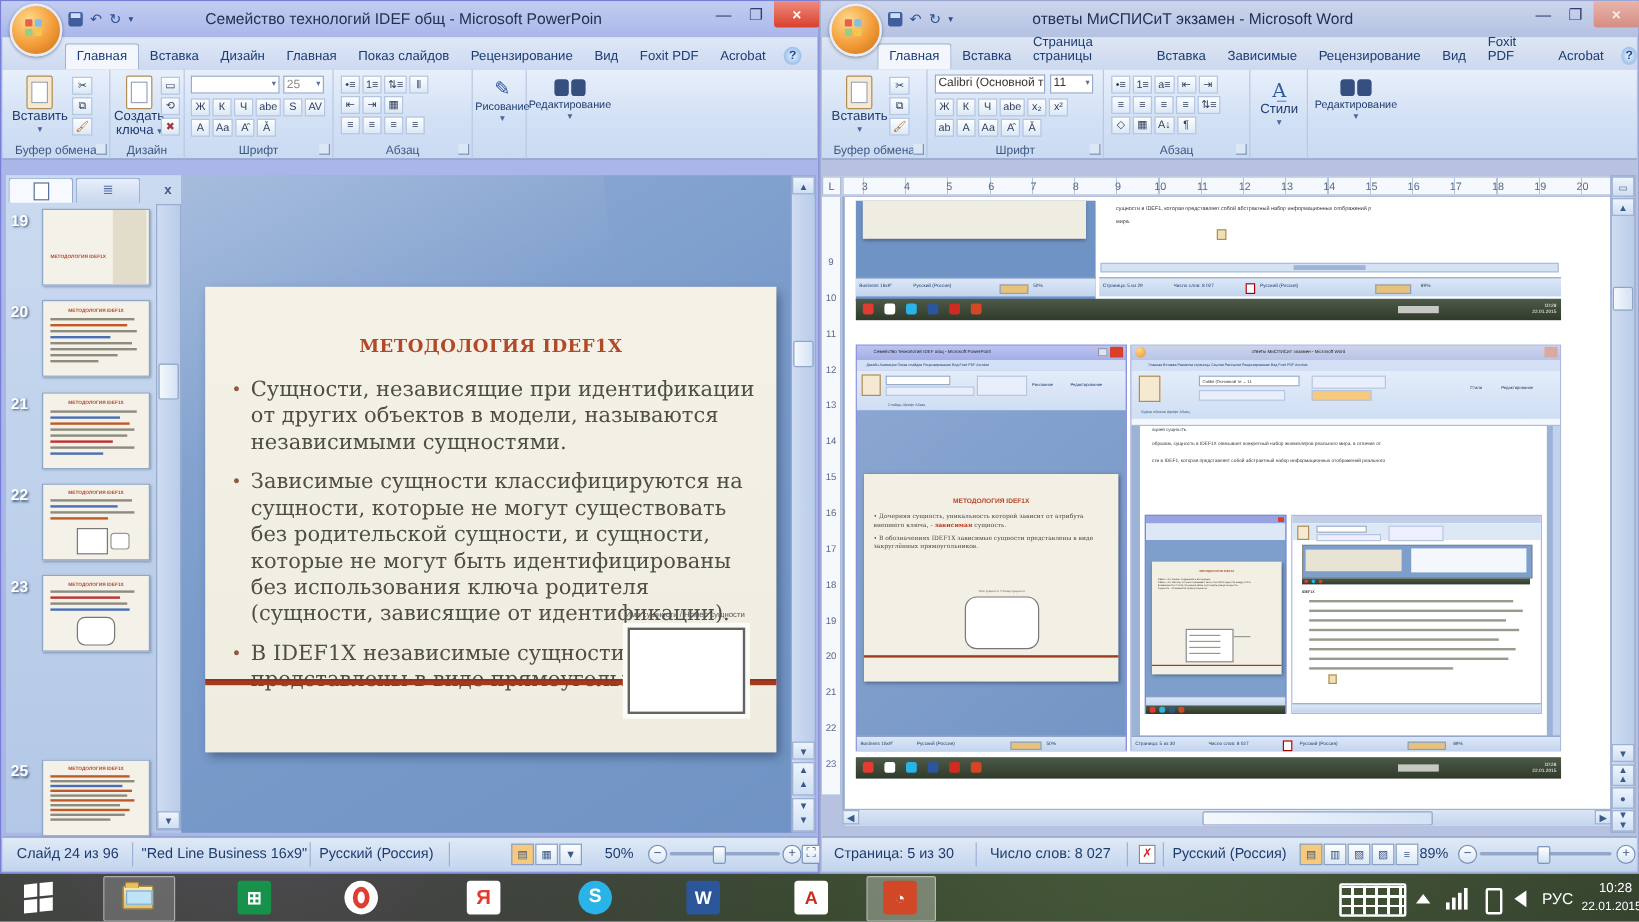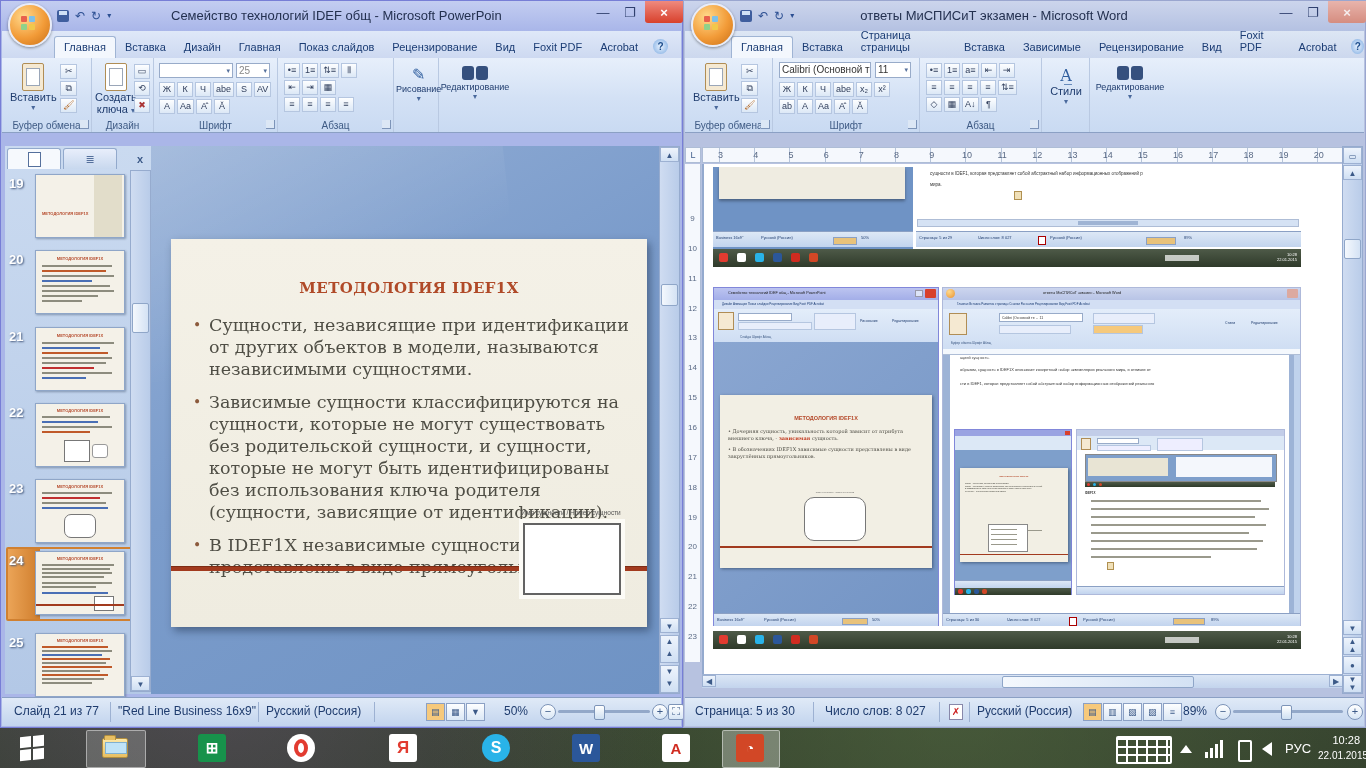--- a/index.html
+++ b/index.html
@@ -309,36 +309,20 @@
         <span class="th-num">23</span>
         <div class="th-box">
           <div class="mthead" style="top:4px">МЕТОДОЛОГИЯ IDEF1X</div>
           <div class="tl" style="left:6px;top:12px;width:70px"></div>
             <div class="tl r" style="left:6px;top:17px;width:58px"></div>
           <div class="tl" style="left:6px;top:22px;width:64px"></div>
             <div class="tl b" style="left:6px;top:27px;width:66px"></div>
           <div class="abs" style="left:28px;top:34px;width:30px;height:22px;background:#fff;border:1px solid #777;border-radius:7px"></div>
         </div>
       </div>
-      <div class="thumbrow sel" style="top:405px">
-        <div class="selwrap"></div>
-        <span class="th-num">24</span>
-        <div class="th-box">
-          <div class="mthead" style="top:4px">МЕТОДОЛОГИЯ IDEF1X</div>
-          <div class="tl" style="left:6px;top:12px;width:72px"></div>
-            <div class="tl" style="left:6px;top:16px;width:68px"></div>
-          <div class="tl" style="left:6px;top:20px;width:70px"></div>
-            <div class="tl" style="left:6px;top:24px;width:62px"></div>
-          <div class="tl" style="left:6px;top:30px;width:70px"></div>
-            <div class="tl" style="left:6px;top:34px;width:54px"></div>
-          <div class="tl b" style="left:6px;top:40px;width:66px"></div>
-          <div class="abs" style="left:58px;top:44px;width:18px;height:13px;background:#fff;border:1px solid #777"></div>
-          <div class="mredline" style="top:52px"></div>
-        </div>
-      </div>
       <div class="thumbrow" style="top:487px">
         <span class="th-num">25</span>
         <div class="th-box">
           <div class="mthead" style="top:4px">МЕТОДОЛОГИЯ IDEF1X</div>
           <div class="tl o" style="left:6px;top:12px;width:66px"></div>
             <div class="tl" style="left:6px;top:16px;width:70px"></div>
           <div class="tl b" style="left:6px;top:20px;width:60px"></div>
             <div class="tl o" style="left:6px;top:24px;width:68px"></div>
           <div class="tl" style="left:6px;top:28px;width:64px"></div>
             <div class="tl o" style="left:6px;top:32px;width:70px"></div>
@@ -371,21 +355,21 @@
 
     <div class="vscroll" style="right:2px;top:145px;bottom:33px">
       <div class="sarrow" style="top:0">▲</div>
       <div class="sthumb" style="top:137px;height:20px"></div>
       <div class="sarrow" style="bottom:60px">▼</div>
       <div class="sarrow" style="bottom:30px;height:28px;line-height:12px">▲<br>▲</div>
       <div class="sarrow" style="bottom:0;height:28px;line-height:12px">▼<br>▼</div>
     </div>
 
     <div class="statusbar">
-      <span class="sseg nw" style="left:12px;width:92px">Слайд 21 из 77</span>
+      <span class="sseg nw" style="left:12px;width:92px">Слайд 24 из 96</span>
       <span class="ssep" style="left:108px"></span>
       <span class="sseg nw" style="left:116px;width:140px">"Red Line Business 16x9"</span>
       <span class="ssep" style="left:256px"></span>
       <span class="sseg nw" style="left:264px;width:104px">Русский (Россия)</span>
       <span class="ssep" style="left:372px"></span>
       <div class="viewbox" style="left:424px">
         <i class="on">▤</i>
         <i>▦</i>
         <i>▼</i>
       </div>

